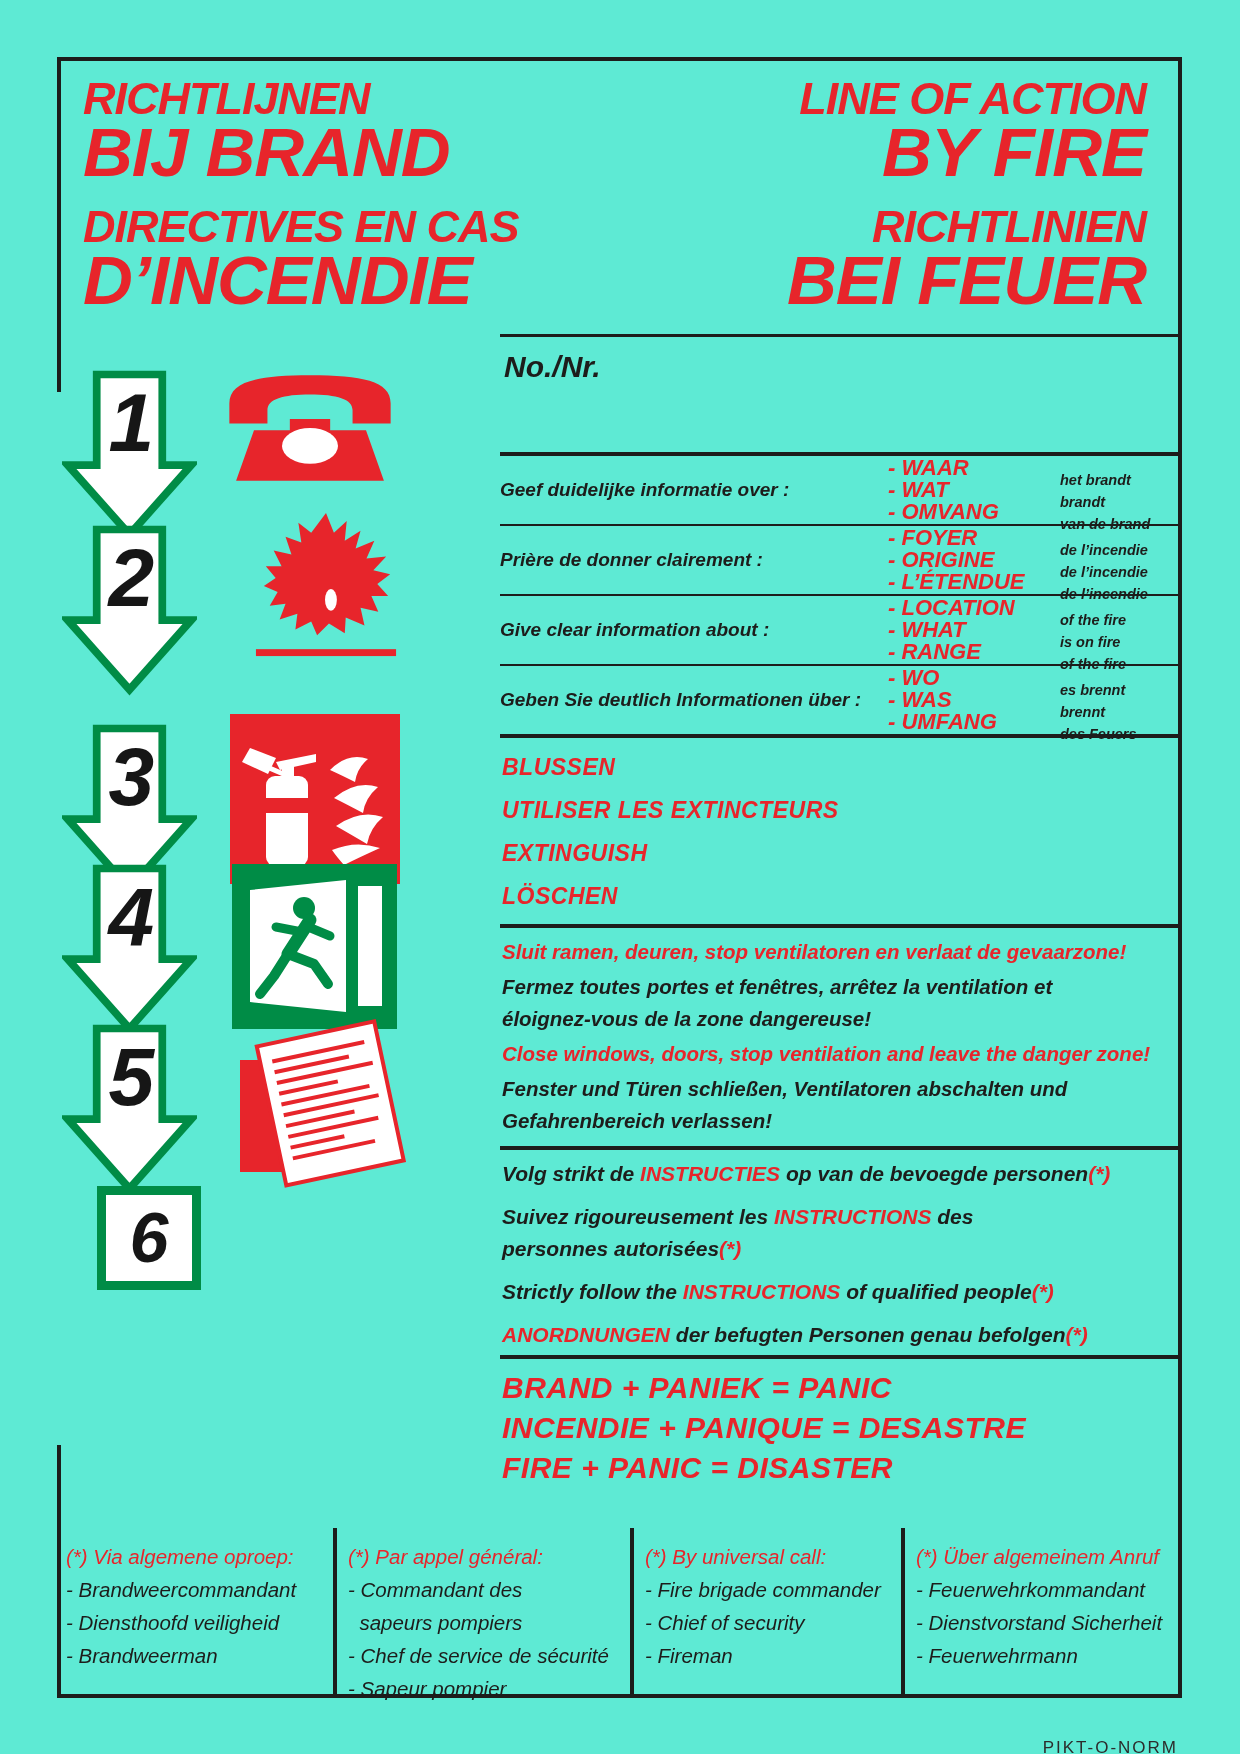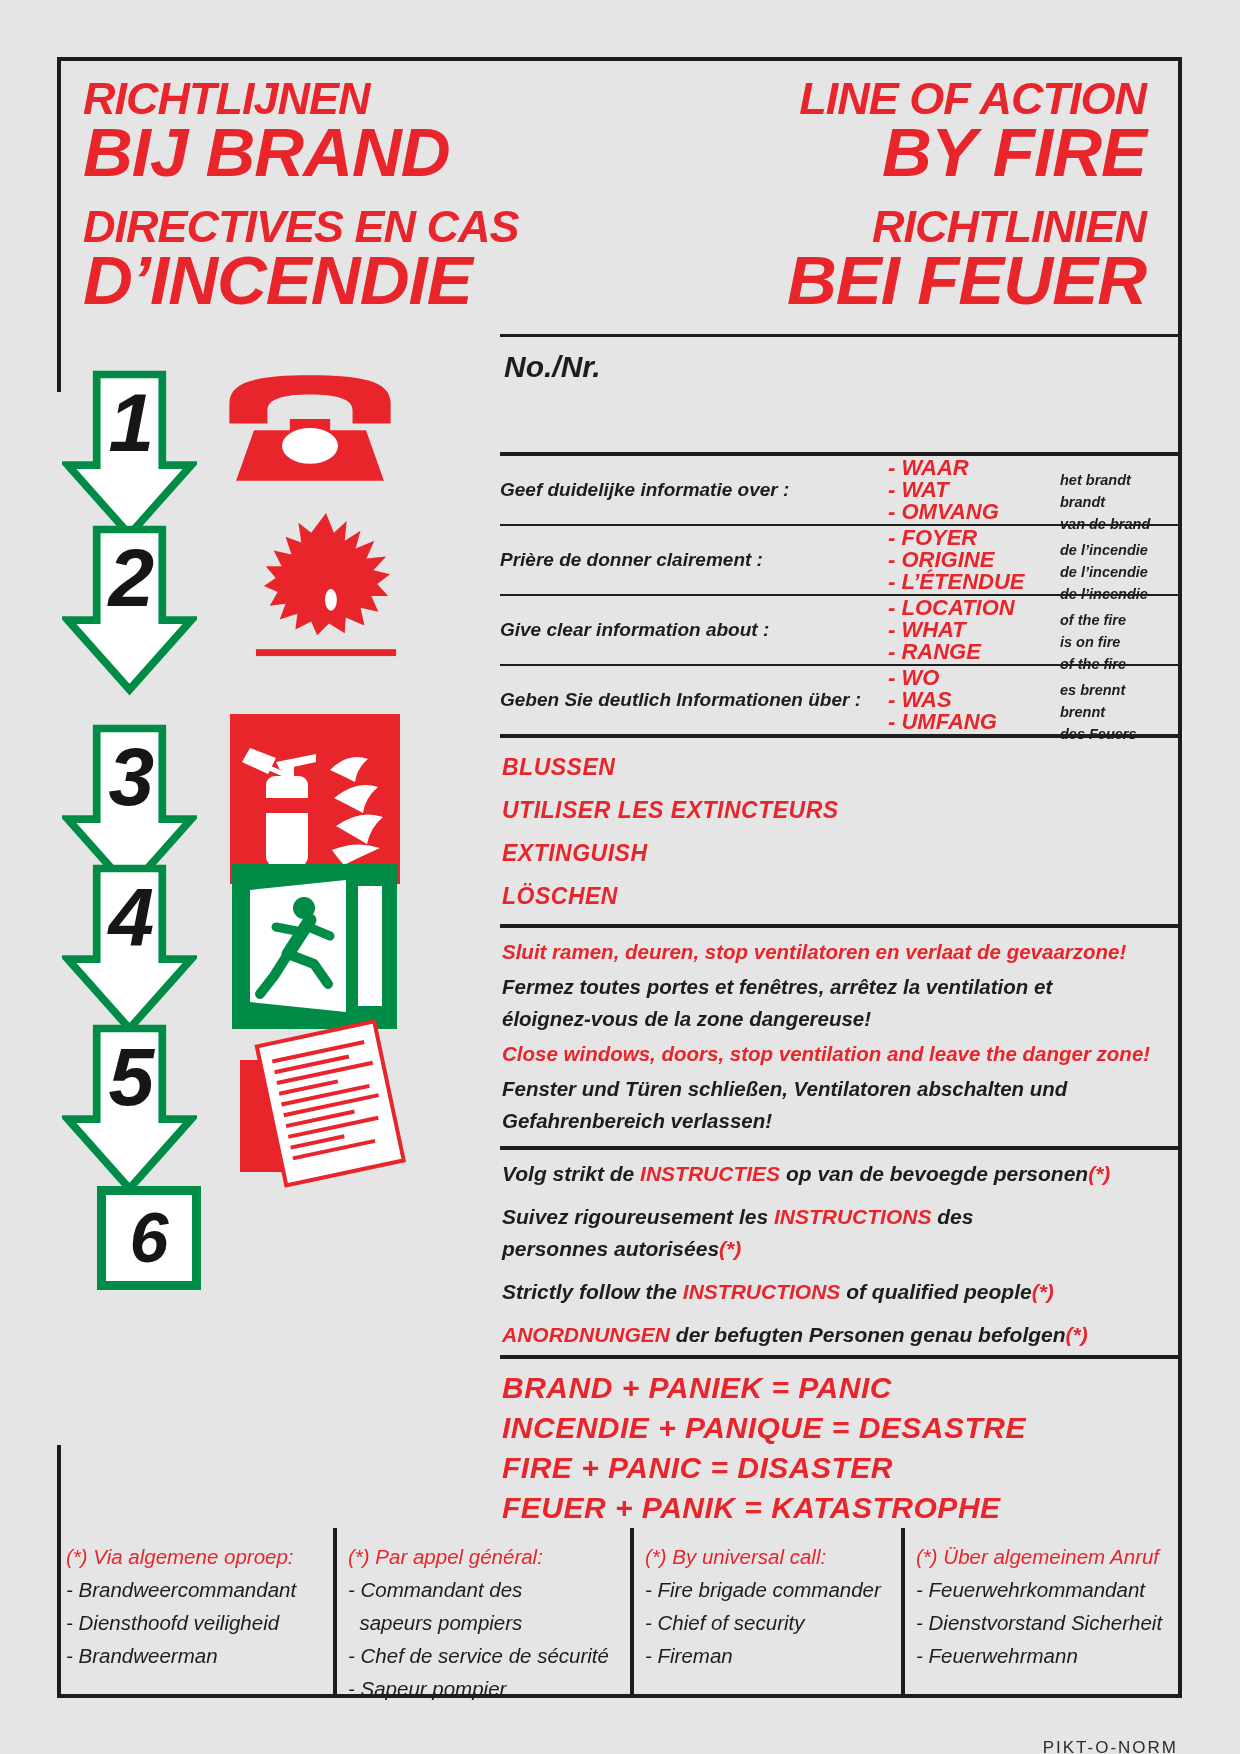--- a/index.html
+++ b/index.html
@@ -1,17 +1,17 @@
 <!DOCTYPE html>
 <html style="--red: #e7252b; --green: #008c46; --ink: #1d1d1b;"><head>
 <meta charset="utf-8">
 <style>
   :root{ --red:#e7252b; --green:#008c46; --ink:#1d1d1b; }
   html,body{margin:0;padding:0;background:#ffffff;}
-  .page{position:relative;width:1240px;height:1754px;background:#e5e5e5;overflow:hidden;
+  .page{position:relative;width:1240px;height:1754px;background:#5eead4;overflow:hidden;
         font-family:"Liberation Sans", sans-serif;color:var(--ink);}
   .bar{position:absolute;background:var(--ink);}
   
   .title-line{position:absolute;color:var(--red);font-style:italic;font-weight:bold;
               white-space:nowrap;line-height:1;letter-spacing:-1px;}
   .t-sm{font-size:45px;}
   .t-lg{font-size:69px;}
   .t-right{text-align:right;right:94px;}
   
   .no-label{position:absolute;font-size:30px;font-weight:bold;font-style:italic;}
@@ -252,21 +252,20 @@
       <span class="red">ANORDNUNGEN</span><span class="blk"> der befugten Personen genau befolgen</span><span class="red">(*)</span>
     </p>
   </div>
 
   <div class="bar" style="left:500px;top:1355px;width:678px;height:4px"></div>
 
   <div class="panic">
     <div>BRAND + PANIEK = PANIC</div>
     <div>INCENDIE + PANIQUE = DESASTRE</div>
     <div>FIRE + PANIC = DISASTER</div>
-    <div>FEUER + PANIK = KATASTROPHE</div>
   </div>
 
   <div class="bar" style="left:333px;top:1528px;width:4px;height:166px"></div>
   <div class="bar" style="left:630px;top:1528px;width:4px;height:166px"></div>
   <div class="bar" style="left:901px;top:1528px;width:4px;height:166px"></div>
 
   <div class="fcol" style="left:66px;width:258px">
     <div class="fhead">(*) Via algemene oproep:</div>
     <div class="fitem">- Brandweercommandant</div>
     <div class="fitem">- Diensthoofd veiligheid</div>

